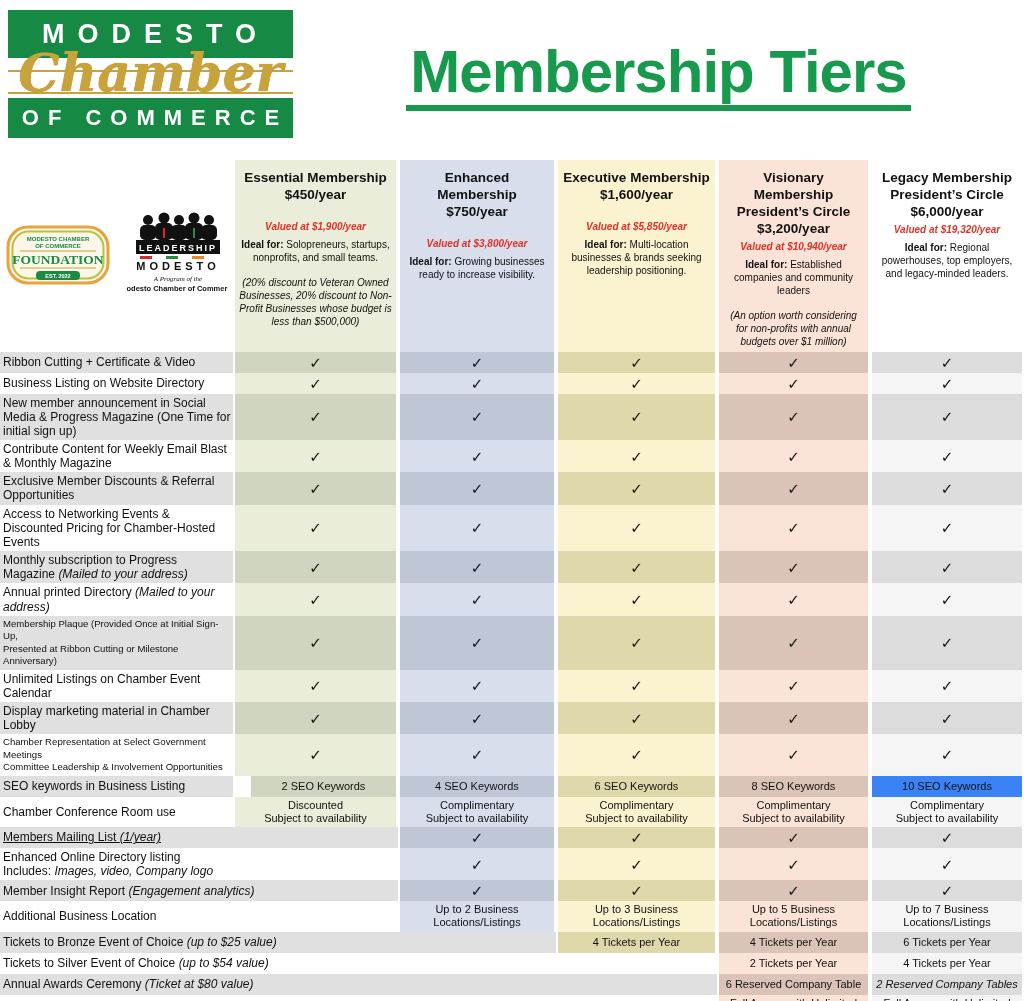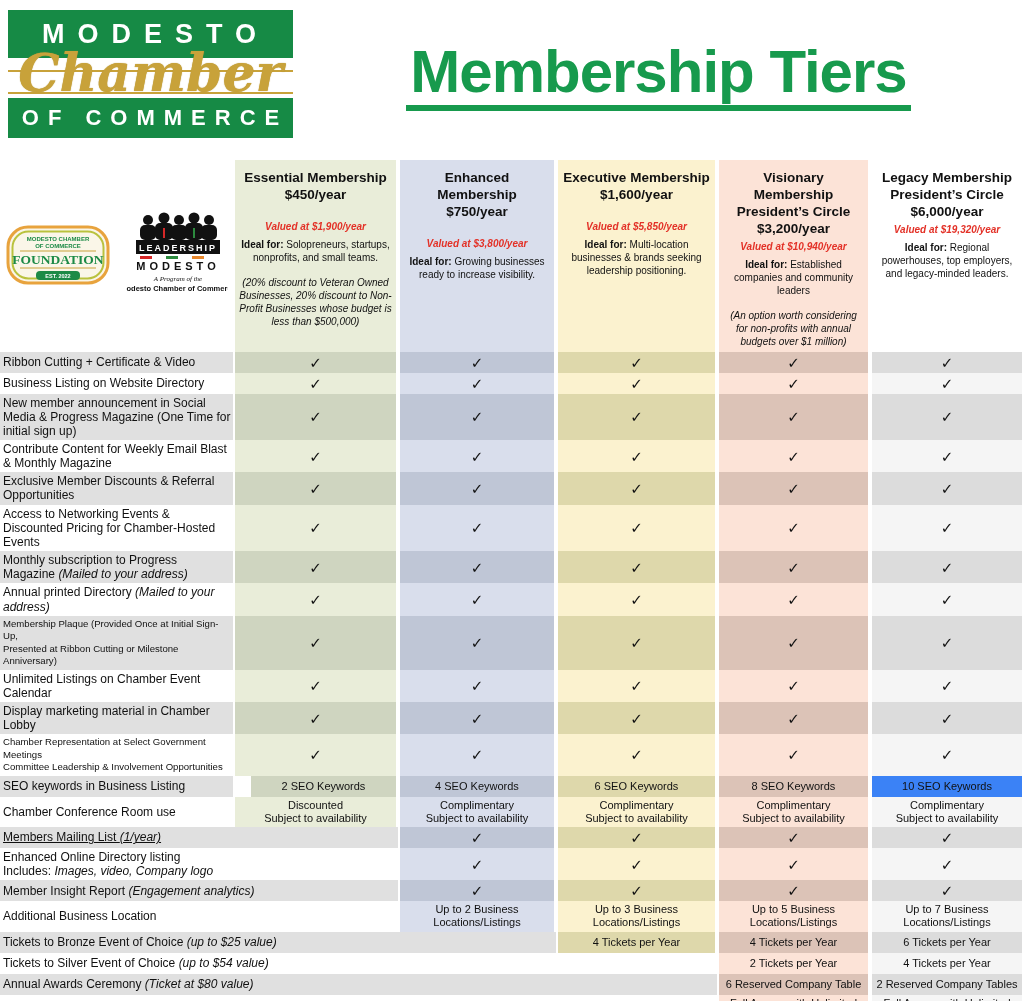--- a/index.html
+++ b/index.html
@@ -326,21 +326,21 @@
           <div><span>Tickets to Silver Event of Choice </span><span style="font-style: italic;">(up to $54 value)</span></div>
         </div>
         <div class="cell tinted" style="background: rgb(252, 227, 215);">2 Tickets per Year</div>
         <div class="cell tinted" style="background: rgb(245, 245, 245);">4 Tickets per Year</div>
       </div>
       <div class="trow">
         <div class="cell label" style="grid-column: 1 / 5; background: rgb(224, 224, 224);">
           <div><span>Annual Awards Ceremony </span><span style="font-style: italic;">(Ticket at $80 value)</span></div>
         </div>
         <div class="cell tinted" style="background: rgb(220, 195, 183);">6 Reserved Company Table</div>
-        <div class="cell tinted" style="background: rgb(220, 220, 220);">2 Reserved Company Tables</div>
+        <div class="cell tinted" style="background: rgb(220, 220, 220); font-style: italic;">2 Reserved Company Tables</div>
       </div>
       <div class="trow">
         <div class="cell label" style="grid-column: 1 / 5; background: rgb(255, 255, 255);">
           <div><span>Access to Elevated Membership Events (Two Events per Year)</span></div>
         </div>
         <div class="cell tinted" style="background: rgb(252, 227, 215);">Full Access with Unlimited
 Guest Invitations</div>
         <div class="cell tinted" style="background: rgb(245, 245, 245);">Full Access with Unlimited
 Guest Invitations</div>
       </div>

